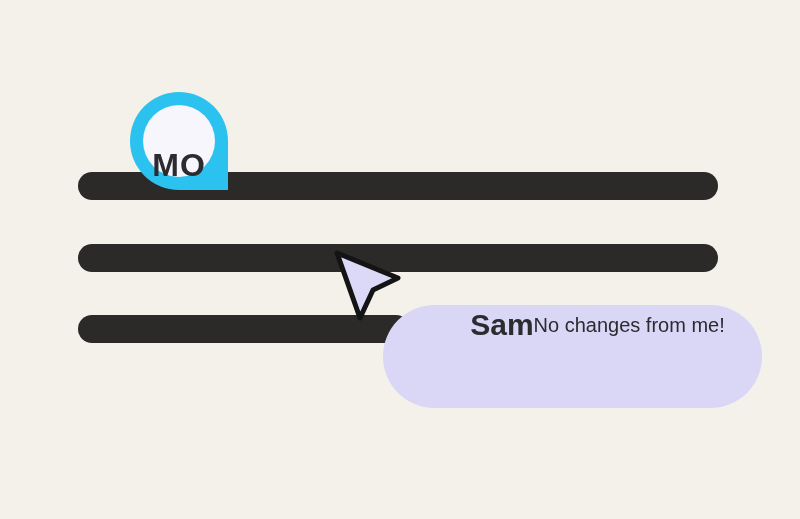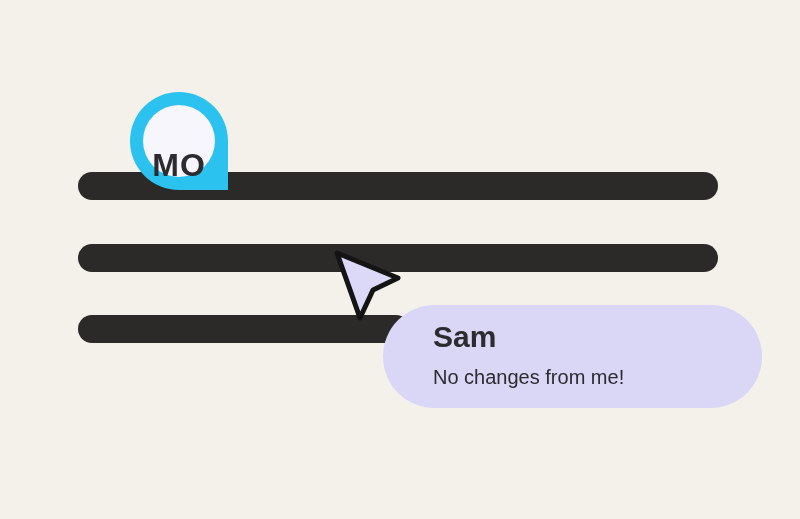--- a/index.html
+++ b/index.html
@@ -75,21 +75,21 @@
     stroke-linejoin: round;
   }
 
   
   .bubble {
     position: absolute;
     left: 383px; top: 305px;
     width: 379px; height: 103px;
     background: var(--bubble-color);
     border-radius: 52px;
-    display: flex; flex-direction: column; justify-content: center;
+    display: flex; flex-direction: row; justify-content: center;
     padding-left: 50px;
     z-index: 5;
     color: var(--text-color);
   }
   .bubble-author {
     font-size: 30px;
     font-weight: 700;
     line-height: 40px;
   }
   .bubble-message {

